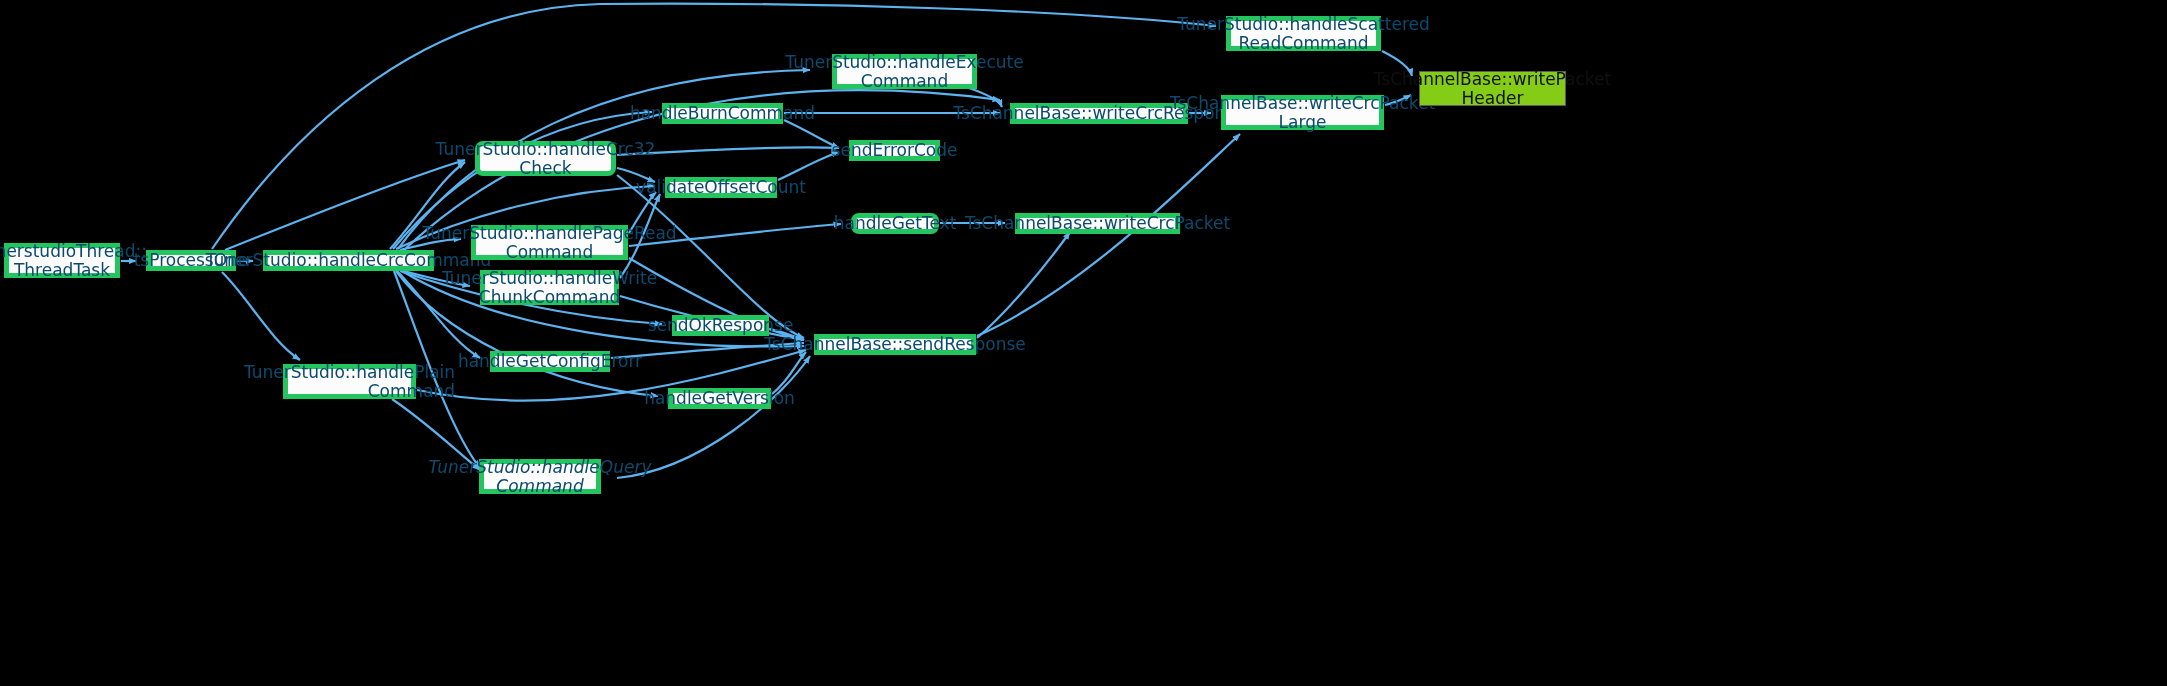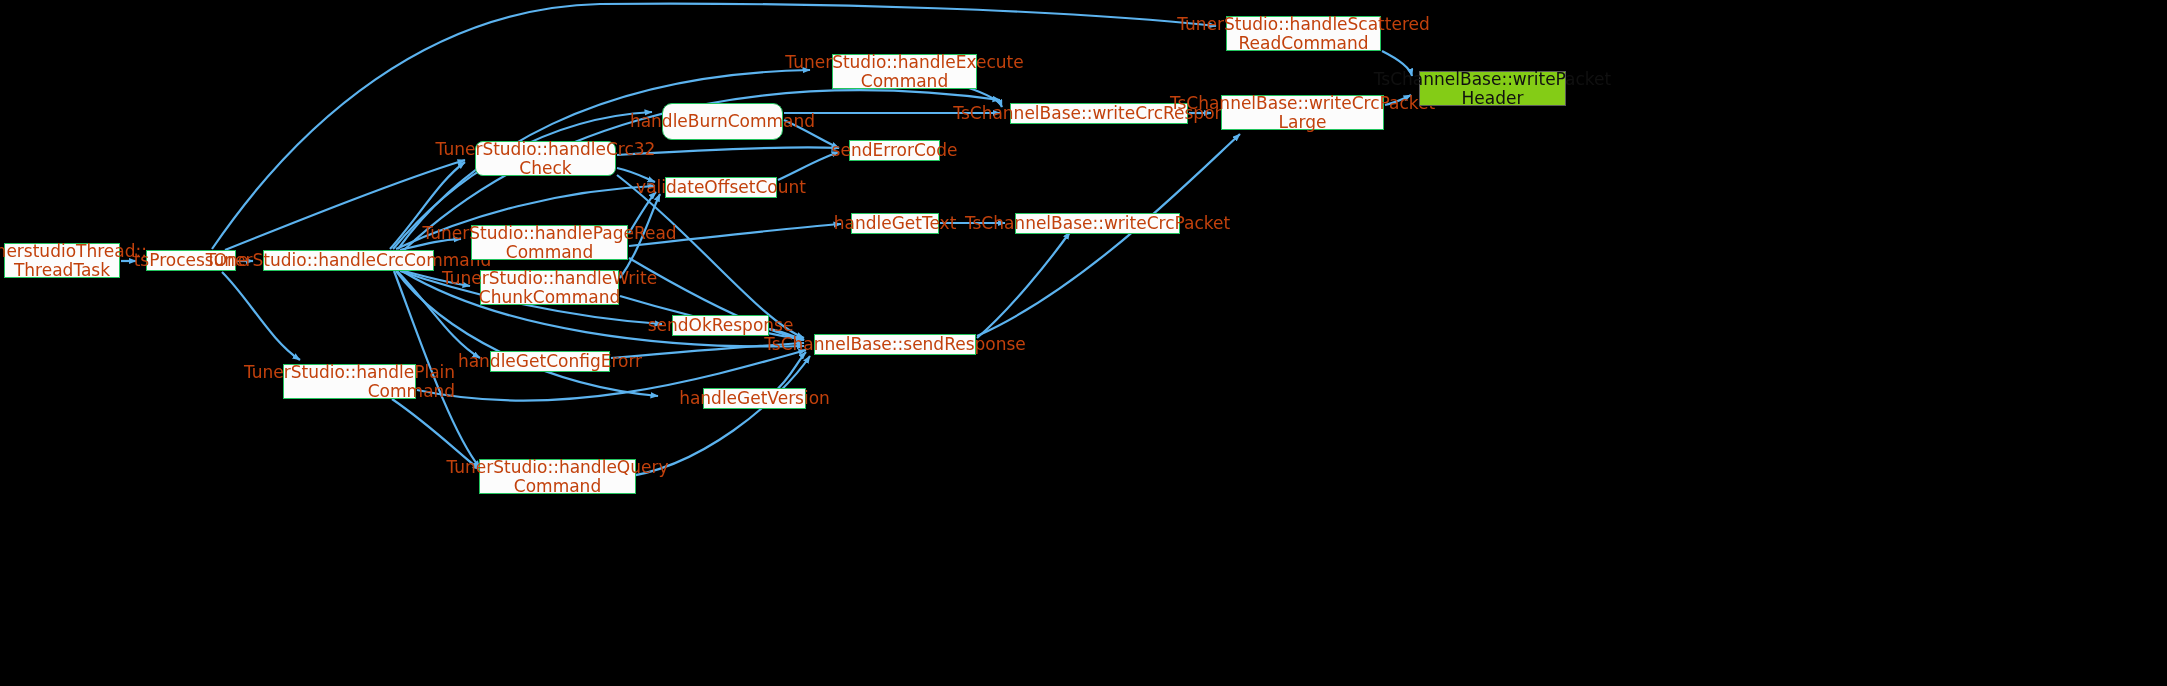--- a/index.html
+++ b/index.html
@@ -9,22 +9,22 @@
     height:686px;
     background:#000;
     font-family:"DejaVu Sans", sans-serif;
     overflow:hidden;
   }
   #edges{position:absolute;left:0;top:0;width:2167px;height:686px;}
   .node{
     position:absolute;
     box-sizing:border-box;
     background:#fcfcfc;
-    border:1px solid #22c55e;
-    color:#c2410c;
+    border:5px solid #22c55e;
+    color:#0c4a6e;
     display:flex;
     align-items:center;
     justify-content:center;
     text-align:center;
     font-size:17px;
     line-height:19px;
     letter-spacing:0px;
     white-space:pre-line;
     padding:0 6px;
   }
@@ -95,30 +95,30 @@
       <div class="node" style="left: 263px; top: 250px; width: 171px; height: 21px;">TunerStudio::handleCrcCommand</div>
       <div class="node" style="left: 283px; top: 364px; width: 133px; height: 35px; text-align: right;">TunerStudio::handlePlain
 Command</div>
       <div class="node" style="left: 475px; top: 141px; width: 141px; height: 35px; border-radius: 8px;">TunerStudio::handleCrc32
 Check</div>
       <div class="node" style="left: 471px; top: 225px; width: 157px; height: 35px;">TunerStudio::handlePageRead
 Command</div>
       <div class="node" style="left: 480px; top: 270px; width: 139px; height: 35px;">TunerStudio::handleWrite
 ChunkCommand</div>
       <div class="node" style="left: 490px; top: 351px; width: 120px; height: 21px;">handleGetConfigErorr</div>
-      <div class="node" style="left: 479px; top: 459px; width: 157px; height: 35px;">TunerStudio::handleQuery
+      <div class="node" style="left: 479px; top: 459px; width: 122px; height: 35px; font-style: italic;">TunerStudio::handleQuery
 Command</div>
-      <div class="node" style="left: 662px; top: 103px; width: 121px; height: 37px; border-radius: 10px;">handleBurnCommand</div>
+      <div class="node" style="left: 662px; top: 103px; width: 121px; height: 21px;">handleBurnCommand</div>
       <div class="node" style="left: 665px; top: 177px; width: 112px; height: 21px;">validateOffsetCount</div>
       <div class="node" style="left: 672px; top: 315px; width: 97px; height: 21px;">sendOkResponse</div>
-      <div class="node" style="left: 668px; top: 388px; width: 103px; height: 21px; margin-left: 35px;">handleGetVersion</div>
+      <div class="node" style="left: 668px; top: 388px; width: 103px; height: 21px;">handleGetVersion</div>
       <div class="node" style="left: 820px; top: 54px; width: 145px; height: 35px; margin-left: 12px;">TunerStudio::handleExecute
 Command</div>
       <div class="node" style="left: 849px; top: 140px; width: 91px; height: 21px;">sendErrorCode</div>
-      <div class="node" style="left: 851px; top: 213px; width: 88px; height: 21px;">handleGetText</div>
+      <div class="node" style="left: 851px; top: 213px; width: 88px; height: 21px; border-radius: 8px;">handleGetText</div>
       <div class="node" style="left: 814px; top: 334px; width: 162px; height: 21px;">TsChannelBase::sendResponse</div>
       <div class="node" style="left: 1010px; top: 103px; width: 178px; height: 21px;">TsChannelBase::writeCrcResponse</div>
       <div class="node" style="left: 1015px; top: 213px; width: 165px; height: 21px;">TsChannelBase::writeCrcPacket</div>
       <div class="node" style="left: 1226px; top: 16px; width: 155px; height: 35px;">TunerStudio::handleScattered
 ReadCommand</div>
       <div class="node" style="left: 1221px; top: 95px; width: 163px; height: 35px;">TsChannelBase::writeCrcPacket
 Large</div>
       <div class="node current" style="left: 1419px; top: 71px; width: 147px; height: 35px;">TsChannelBase::writePacket
 Header</div>
     </div>

